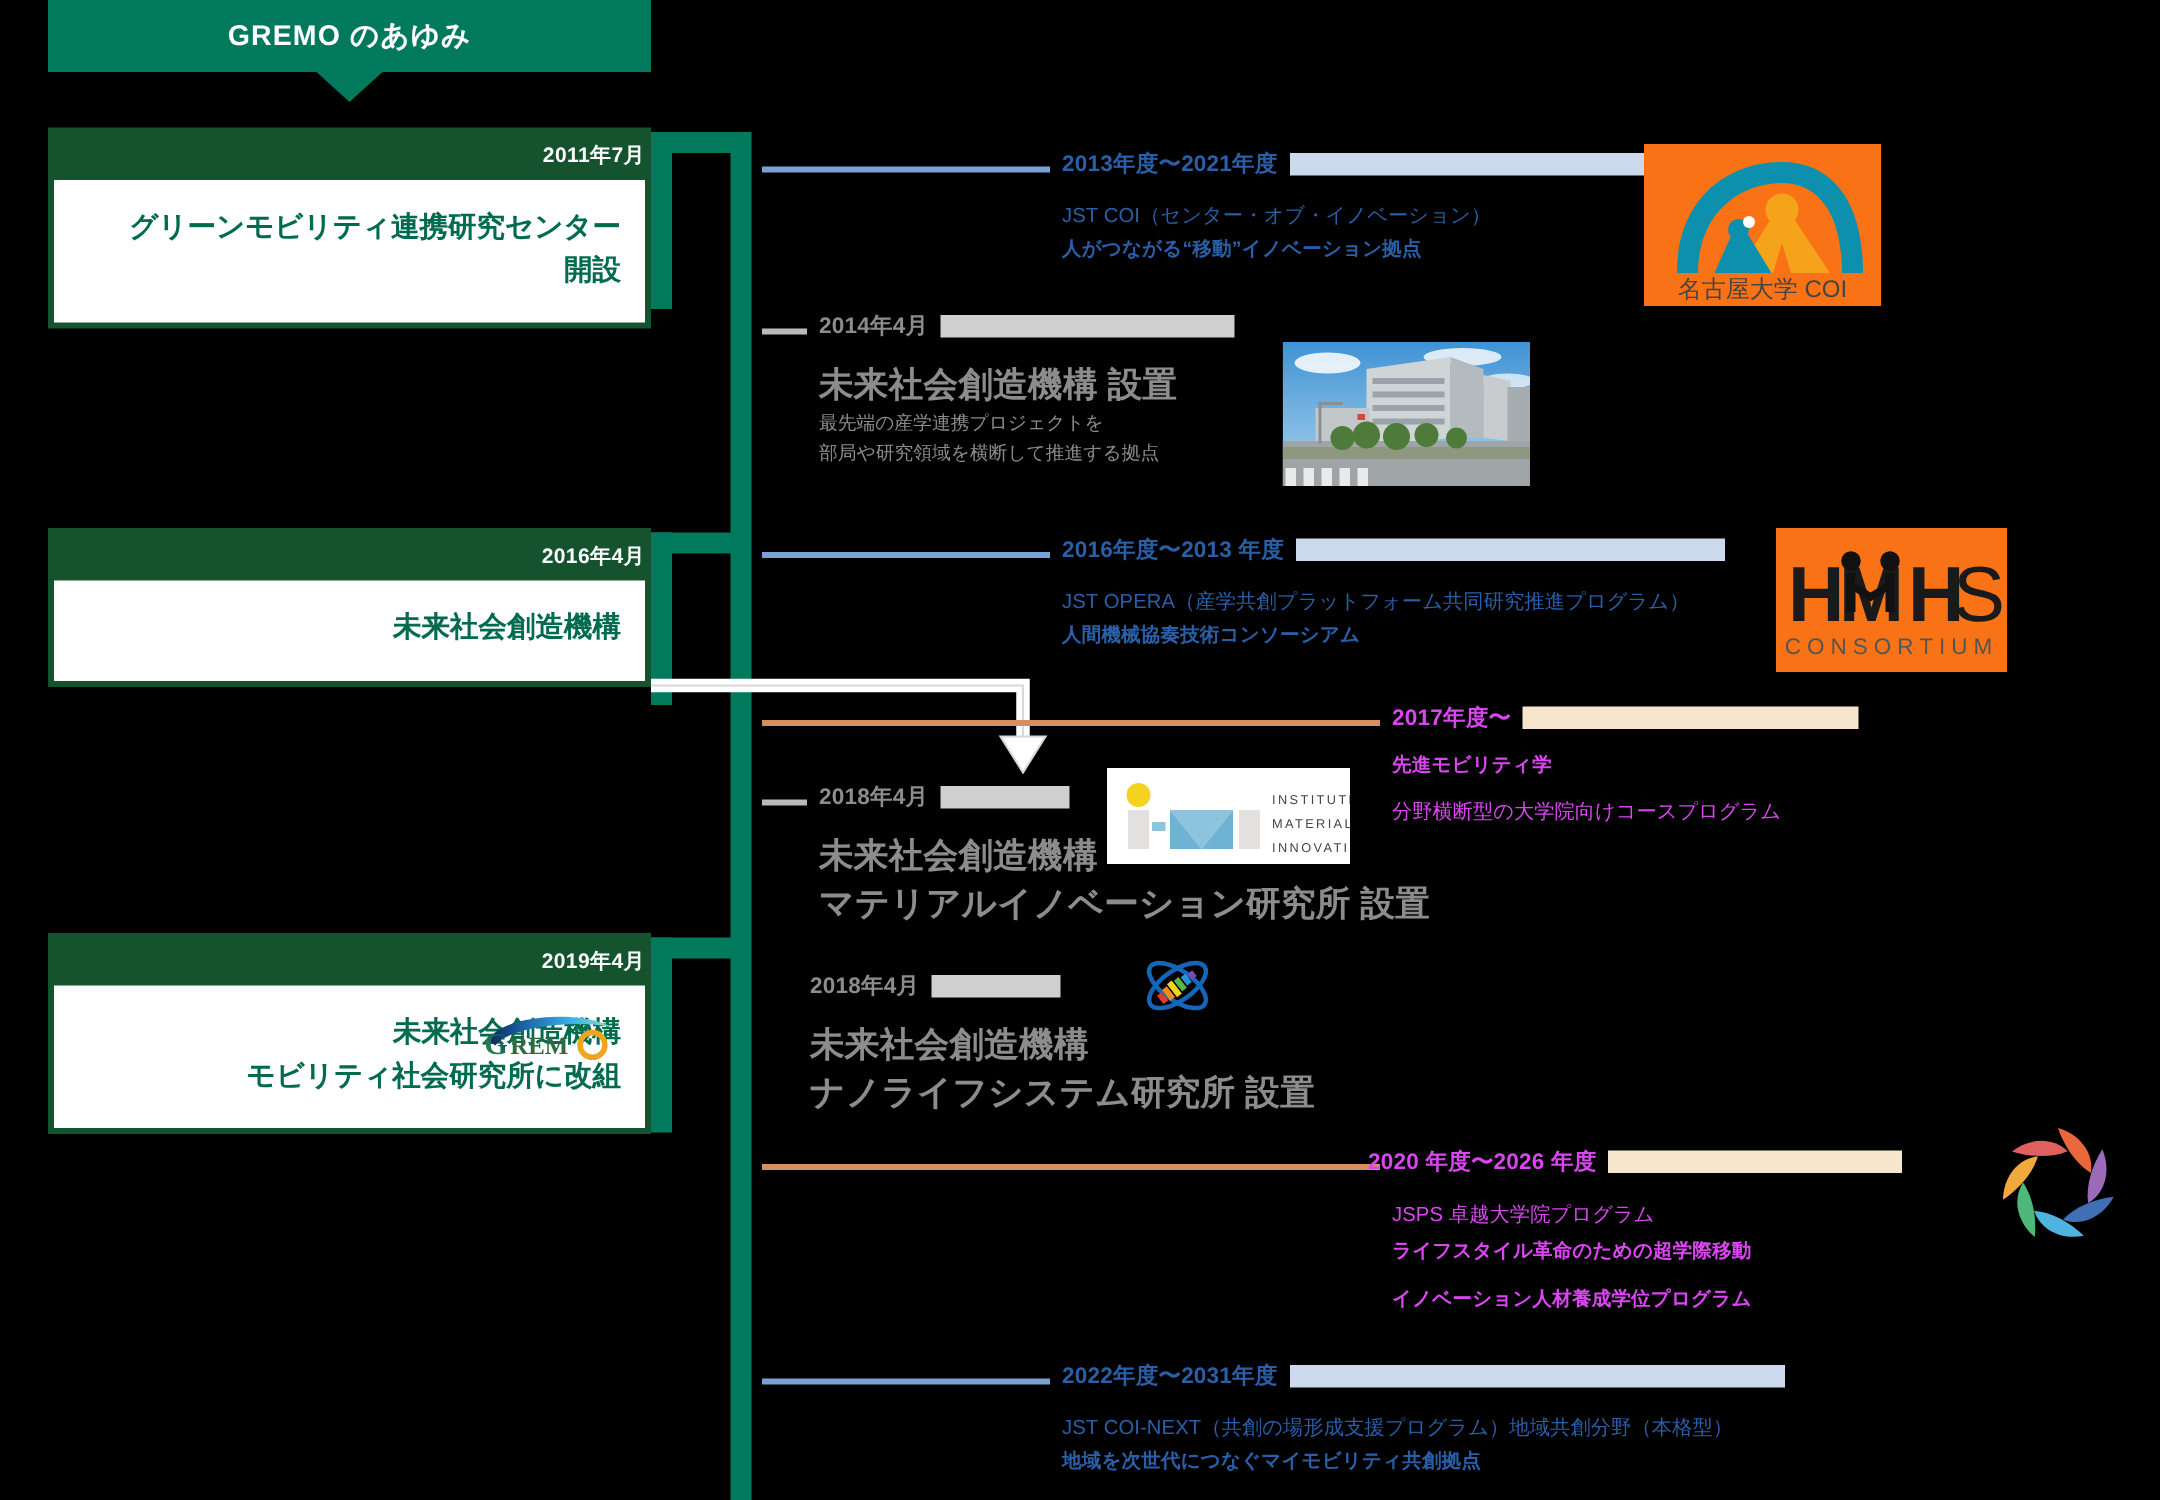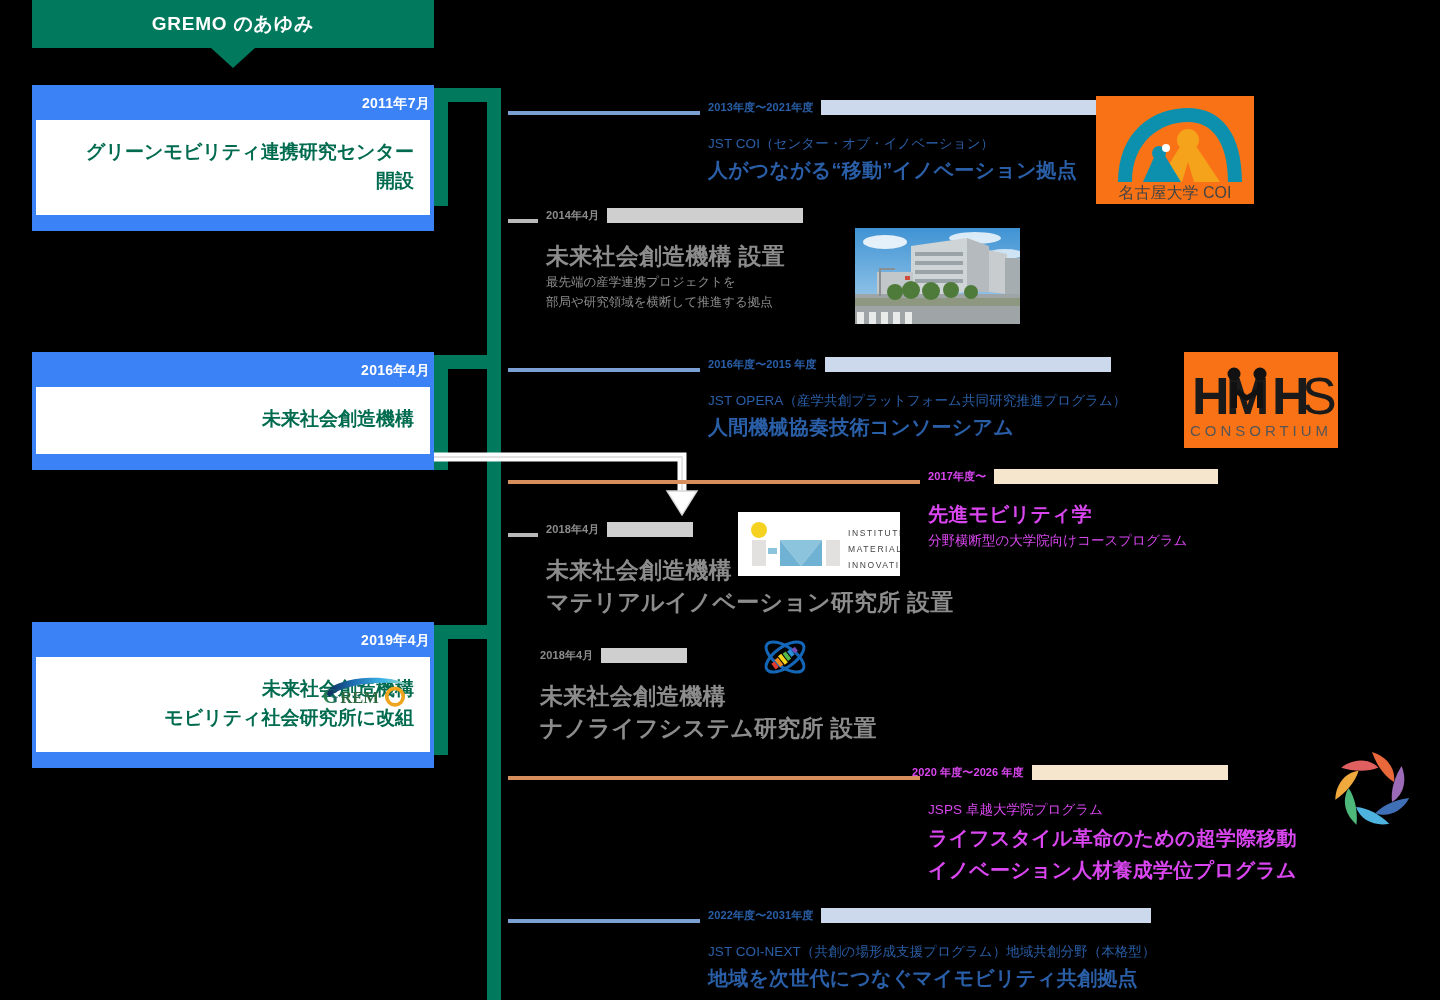--- a/index.html
+++ b/index.html
@@ -19,21 +19,21 @@
   }
   .banner-arrow {
     position: absolute; left: 211px; top: 48px;
     width: 0; height: 0;
     border-left: 22px solid transparent;
     border-right: 22px solid transparent;
     border-top: 20px solid #00795c;
   }
 
   
-  .card { position: absolute; background: #3b82f6; padding: 4px 4px 16px 4px; }
+  .card { position: absolute; background: #14532d; padding: 4px 4px 4px 4px; }
   .card-date {
     color: #fff; font-size: 14px; font-weight: 700;
     padding: 6px 0 7px 12px; letter-spacing: .02em;
   }
   .card-body {
     background: #fff; color: #006b4f;
     font-size: 19px; font-weight: 700; line-height: 1.5;
     padding: 18px 16px 20px 20px; position: relative;
   }
   .card-body .ln { display: block; white-space: nowrap; }
@@ -43,24 +43,24 @@
     position: absolute; right: 18px; top: 14px; width: 92px; height: 42px;
   }
 
   
   .pipe { position: absolute; background: #00795c; }
 
   
   .row { position: absolute; }
   .lead-line { position: absolute; height: 4px; }
   .tag-row { display: flex; align-items: center; gap: 8px; white-space: nowrap; }
-  .tag-date { font-size: 11px; font-weight: 700; letter-spacing: .01em; }
+  .tag-date { font-size: 15px; font-weight: 700; letter-spacing: .01em; }
   .tag-bar { height: 15px; }
   .sub { font-size: 13.5px; margin-top: 7px; white-space: nowrap; letter-spacing: .005em; }
-  .title { font-size: 20px; font-weight: 700; margin-top: 5px; white-space: nowrap; letter-spacing: .01em; }
+  .title { font-size: 13px; font-weight: 700; margin-top: 5px; white-space: nowrap; letter-spacing: .01em; }
   .title.sm { font-size: 23px; }
   .desc { font-size: 12.5px; line-height: 1.55; margin-top: 3px; white-space: nowrap; }
 
   .c-blue   { color: #2a5fa8; }
   .c-gray   { color: #8c8c8c; }
   .c-orange { color: #d946ef; }
 
   .bar-blue   { background: #ccd9ec; }
   .bar-gray   { background: #cfcfcf; }
   .bar-orange { background: #f5e6cd; }
@@ -224,21 +224,21 @@
       </g>
       <rect x="24" y="40" width="2" height="28" fill="#8a8f92"></rect>
       <rect x="24" y="40" width="16" height="2" fill="#8a8f92"></rect>
       <rect x="50" y="48" width="5" height="4" fill="#d14b3a"></rect>
     </svg>
   </div>
 
   <div class="row" style="left:508px; top:358px;">
     <div class="lead-line line-blue" style="left:0; top:10px; width:192px;"></div>
     <div class="tag-row" style="position:absolute; left:200px; top:-1px;">
-      <span class="tag-date c-blue">2016年度〜2015 年度</span>
+      <span class="tag-date c-blue">2016年度〜2013 年度</span>
       <span class="tag-bar bar-blue" style="width:286px;"></span>
     </div>
     <div class="sub c-blue" style="position:absolute; left:200px; top:27px;">JST OPERA（産学共創プラットフォーム共同研究推進プログラム）</div>
     <div class="title c-blue" style="position:absolute; left:200px; top:51px;">人間機械協奏技術コンソーシアム</div>
   </div>
 
   <div class="logo-box" style="left:1184px; top:352px; width:154px; height:96px;">
     <svg viewBox="0 0 154 96" width="154" height="96">
       <g fill="#1a1a1a" font-family="Liberation Sans, sans-serif">
         <text x="8" y="62" font-size="52" font-weight="700" letter-spacing="-2">H</text>

